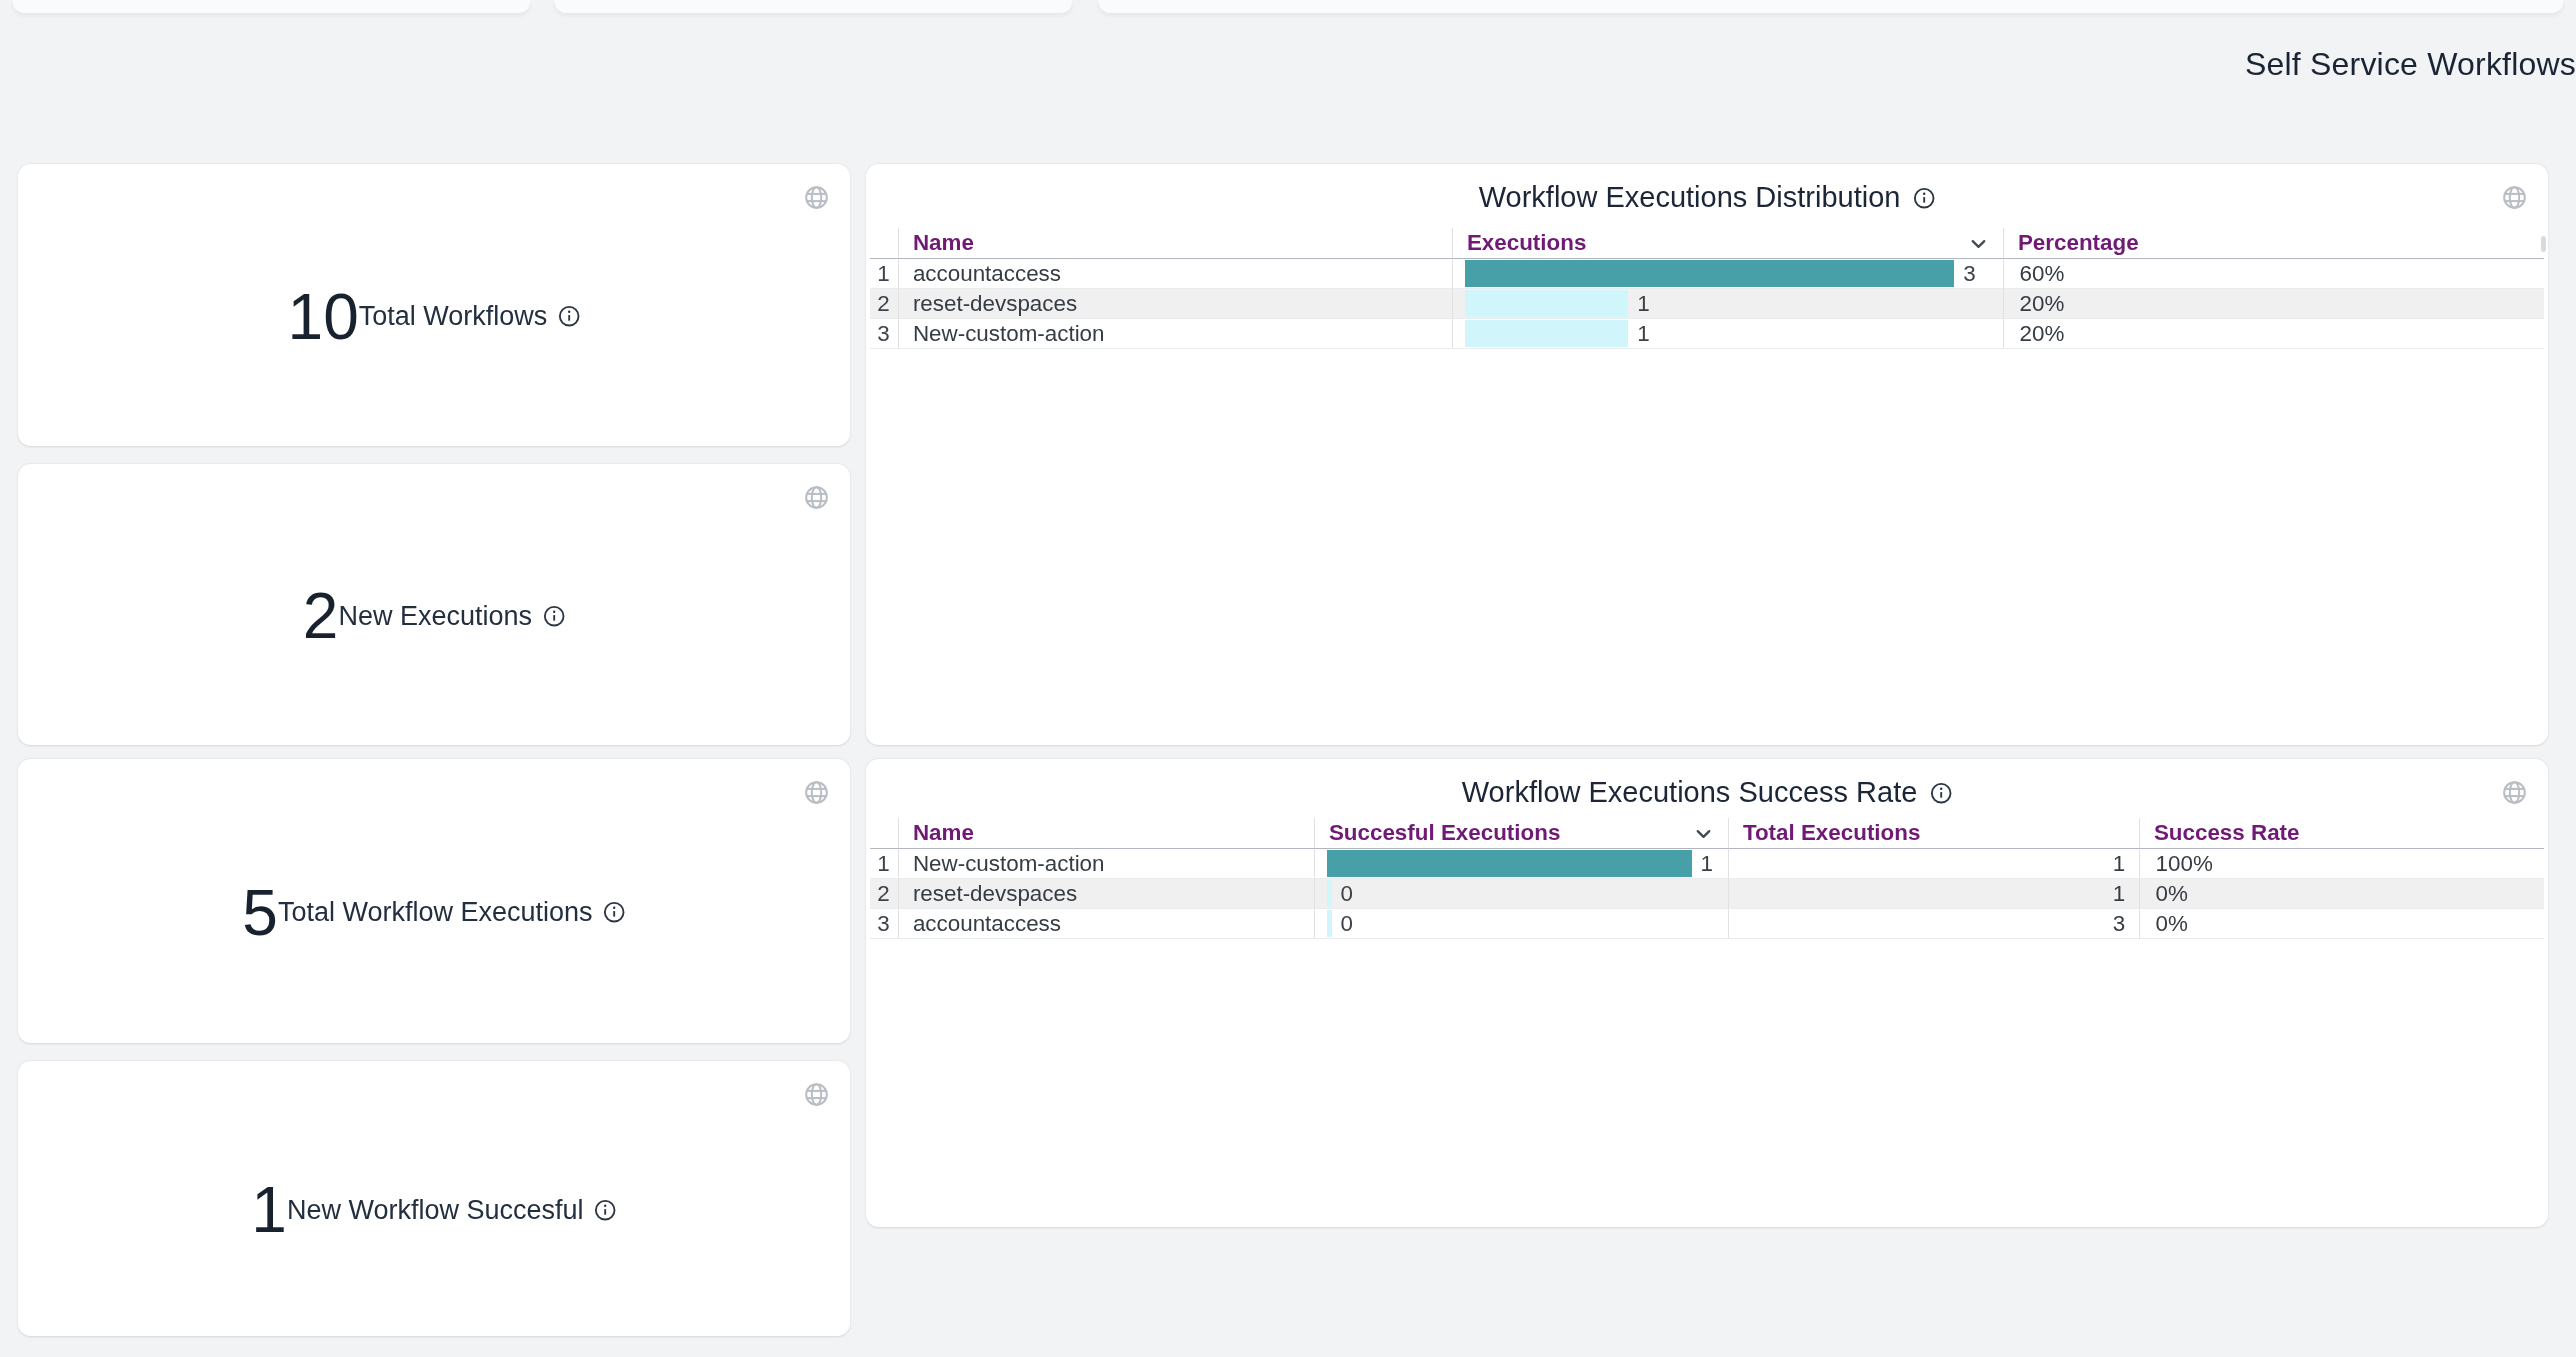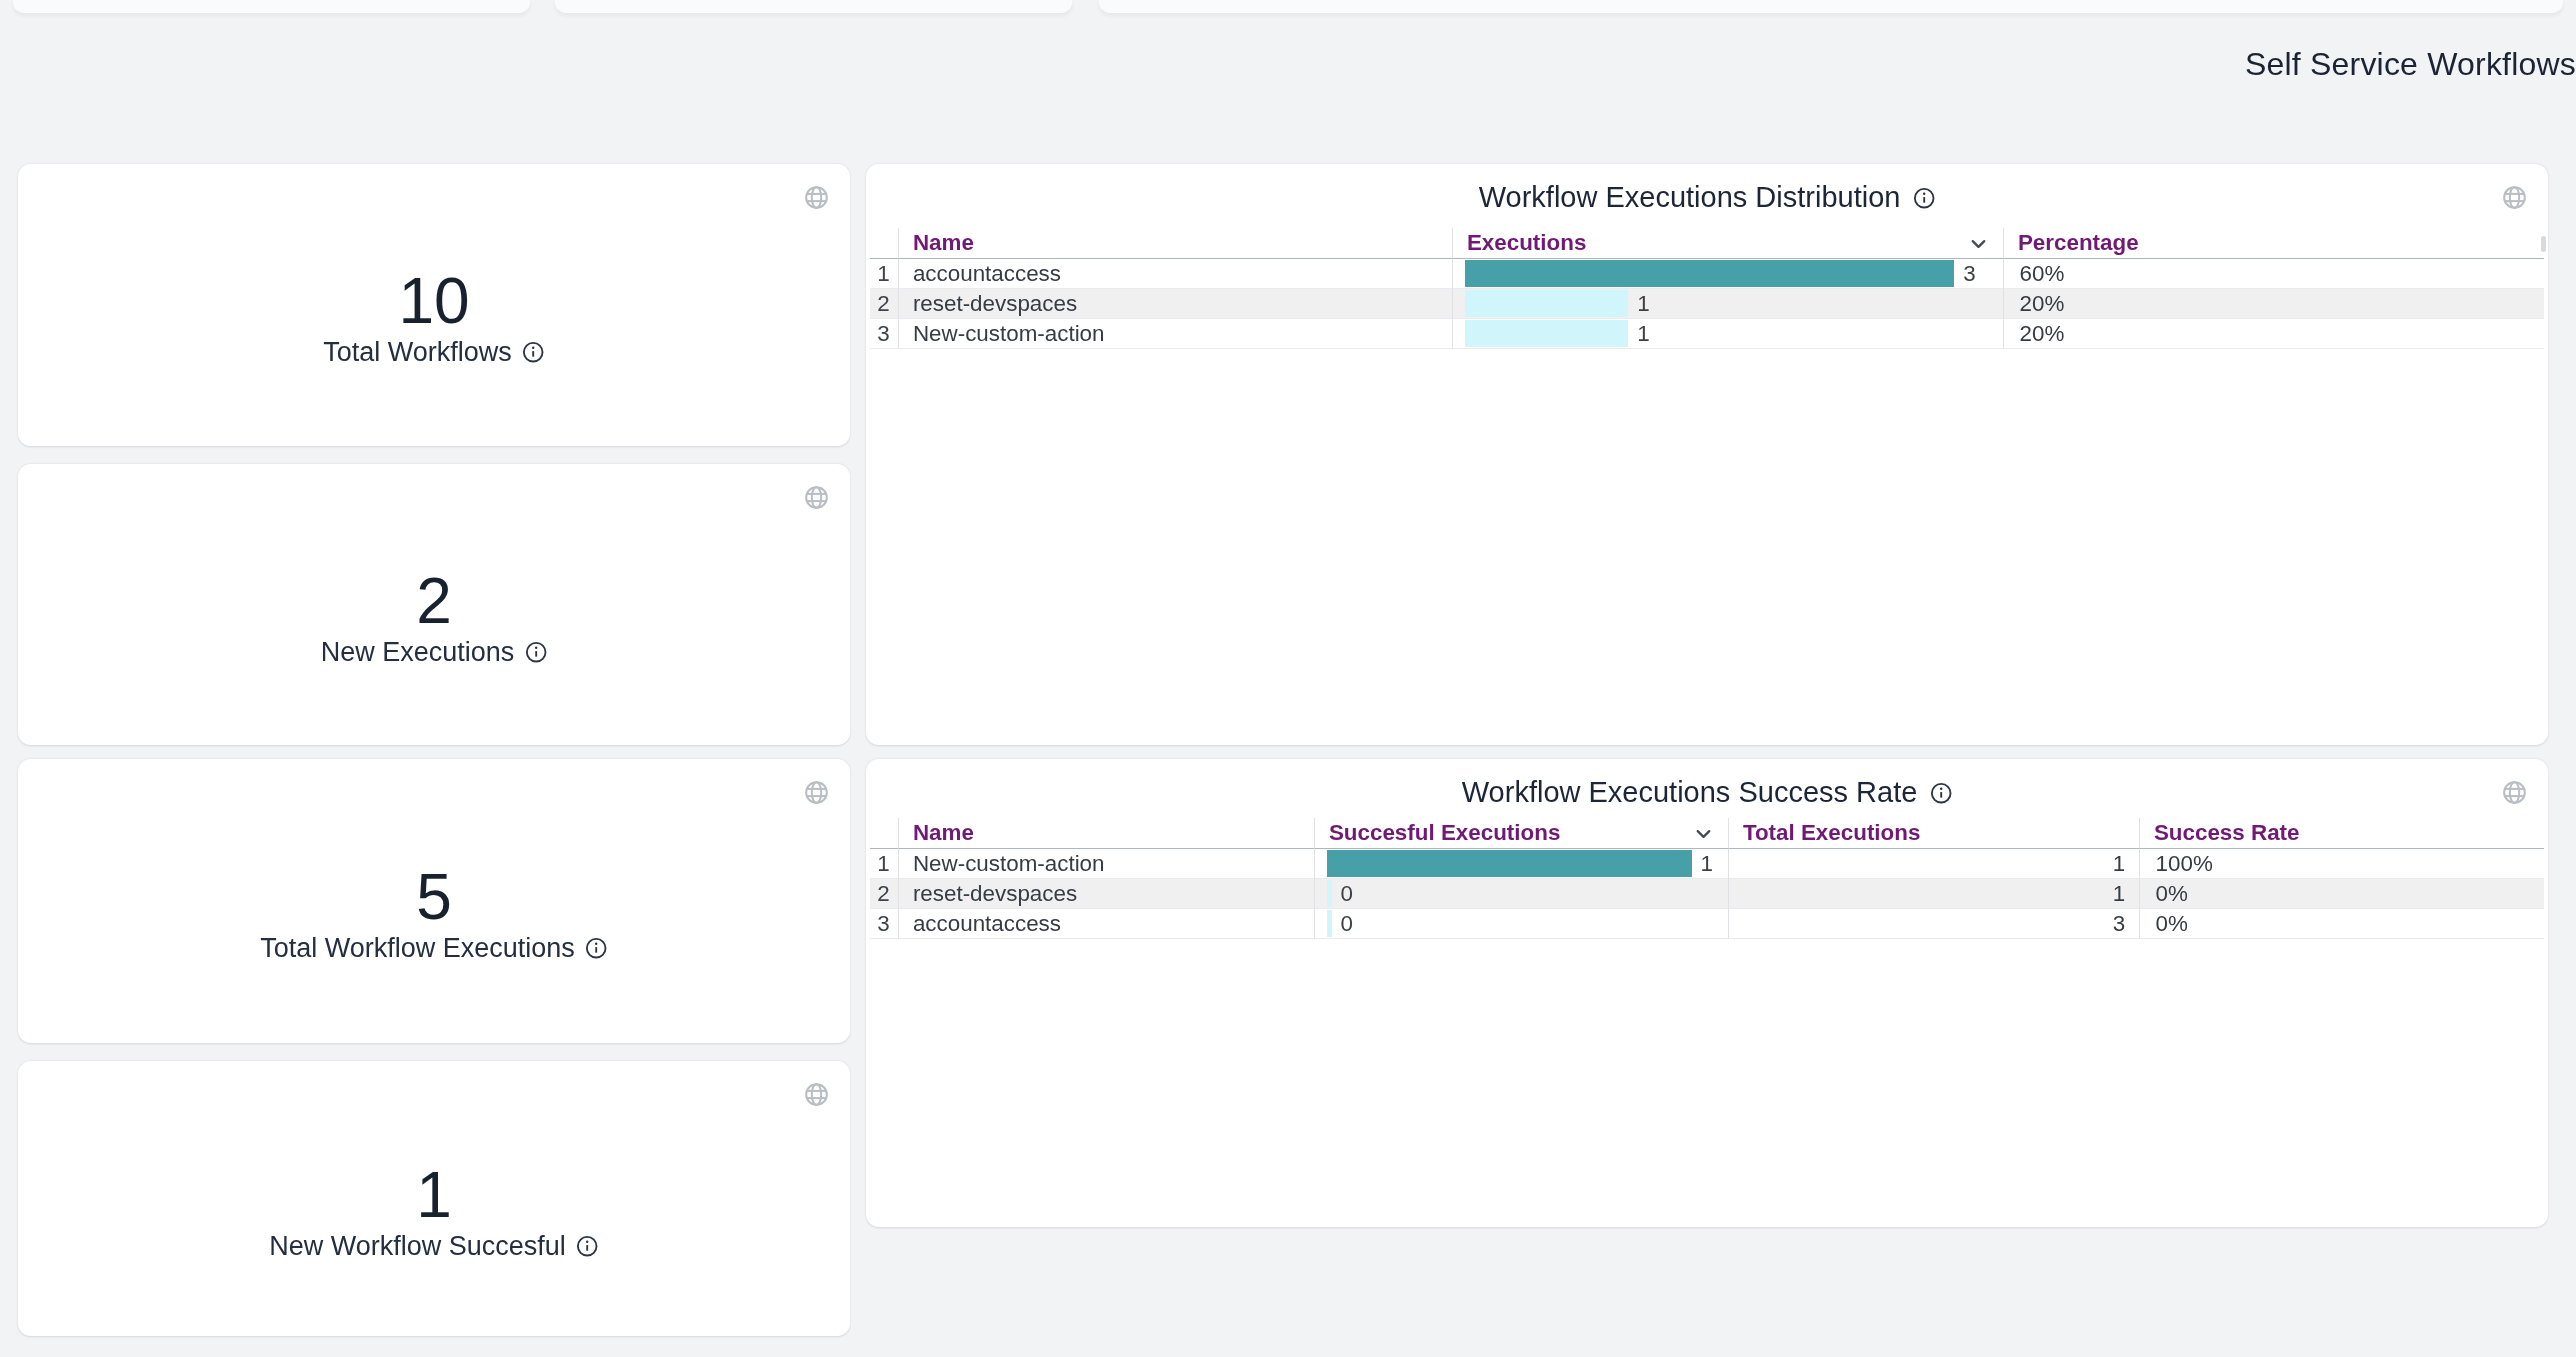--- a/index.html
+++ b/index.html
@@ -37,21 +37,21 @@
 
   .globe-btn {
     position:absolute; top:19.7px; right:19.7px;
     width:27px; height:27px;
     background:none; border:none; padding:0; cursor:pointer;
     color:#b9bdc4;
   }
   .globe-btn svg { width:27px; height:27px; display:block; }
 
   
-  .card { left:18px; width:832px; display:flex; flex-direction:column;
+  .card { left:18px; width:832px; display:flex; 
           align-items:center; justify-content:center; padding-top:23px; }
   .stat-value { font-size:64px; font-weight:500; color:#18222f; line-height:72px; }
   .stat-label-row { margin-top:0; display:flex; align-items:center; gap:10.7px; }
   .stat-label { font-size:27px; color:#232f3f; }
   .info-icon { display:inline-flex; color:#2b3544; }
   .info-icon svg { display:block; }
 
   
   .panel { left:866px; width:1682px; }
   .panel-title-row {

